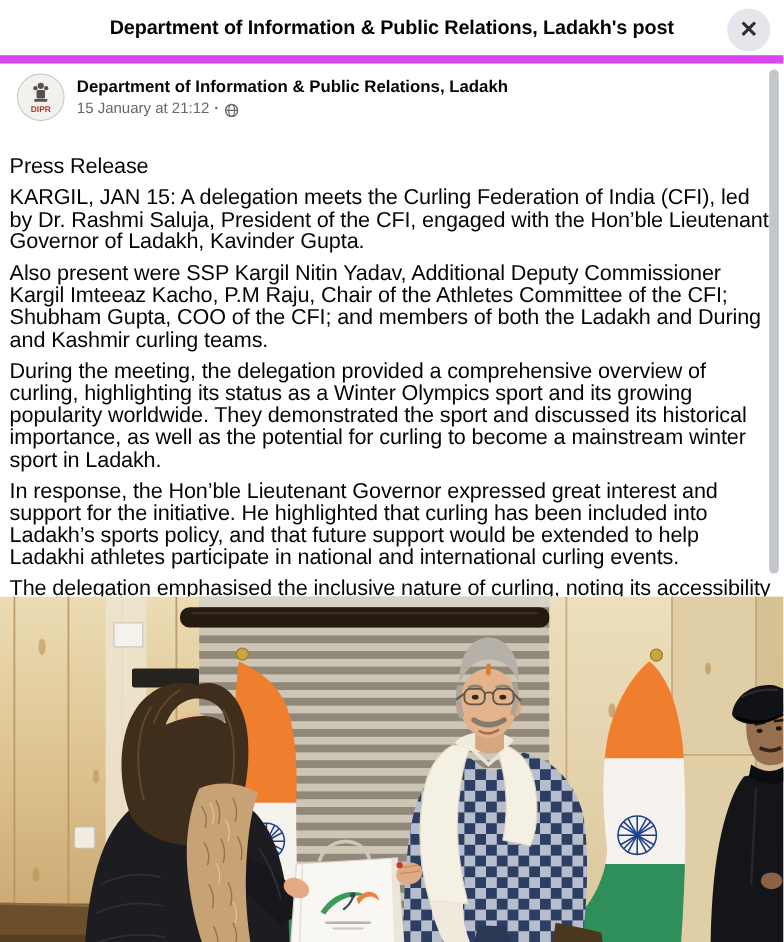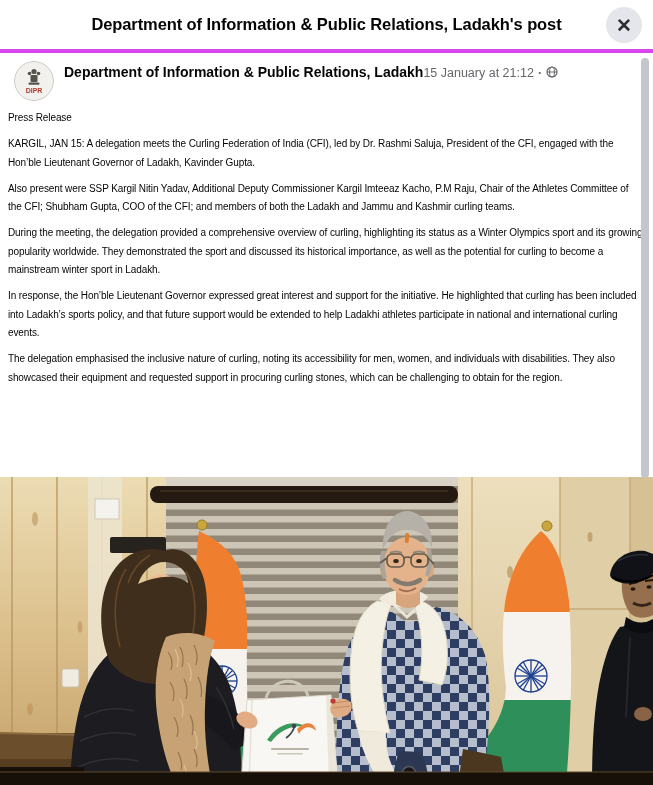--- a/index.html
+++ b/index.html
@@ -3,52 +3,52 @@
 <meta charset="utf-8">
 <style>
   html,body{margin:0;padding:0;}
   body{
     width:653px;height:785px;overflow:hidden;position:relative;
     background:#ffffff;color:#050505;
     font-family:"Liberation Sans",sans-serif;
   }
   
   .dlg-header{
-    box-sizing:border-box;height:53px;border-bottom:4px solid #d946ef;
+    box-sizing:border-box;height:53px;border-bottom:7px solid #d946ef;
     display:flex;align-items:center;justify-content:center;position:relative;
   }
   .dlg-title{
     margin:0;font-size:16.5px;line-height:19px;font-weight:700;
     text-align:center;max-width:525px;letter-spacing:-0.1px;
   }
   .close-btn{
     position:absolute;right:11px;top:7px;width:36px;height:36px;border-radius:50%;
     background:#e4e6eb;border:none;cursor:pointer;
     display:flex;align-items:center;justify-content:center;
     font-size:19px;font-weight:700;color:#2c2e33;line-height:1;
     font-family:"Liberation Sans",sans-serif;
   }
   
   .post-header{
     box-sizing:border-box;height:52px;padding:8px 16px 0 14px;
     display:flex;gap:10px;align-items:flex-start;
   }
   .avatar{width:40px;height:40px;border-radius:50%;flex:0 0 40px;cursor:pointer;}
-  .ph-text{display:flex;flex-direction:row;padding-top:3px;}
+  .ph-text{display:flex;flex-direction:column;padding-top:3px;}
   .author{font-size:14px;font-weight:700;line-height:17px;color:#050505;cursor:pointer;}
   .meta{
-    font-size:12.5px;color:#65676b;display:flex;align-items:flex-start;gap:4px;
+    font-size:12.5px;color:#65676b;display:flex;align-items:flex-end;gap:4px;
     margin-top:2px;line-height:15px;
   }
   .meta .sep{font-weight:700;}
   
   .post-body{
     box-sizing:border-box;height:372px;overflow:hidden;
     padding:4px 10px 0 8px;
-    font-size:10px;line-height:18.5px;letter-spacing:-0.1px;color:#050505;
+    font-size:18px;line-height:18.5px;letter-spacing:-0.1px;color:#050505;margin-top:20px;
   }
   .post-body p{margin:0 0 7.5px 0;}
   
   .post-photo{margin:0;width:653px;height:308px;display:block;cursor:pointer;}
   .post-photo svg{display:block;}
   
   .scroll-thumb{
     position:absolute;top:58px;right:4px;width:8px;height:420px;
     background:#c3c6cb;border-radius:4px;cursor:pointer;
   }
@@ -86,21 +86,21 @@
         <ellipse cx="6" cy="6" rx="2.4" ry="5" fill="none" stroke="#65676b" stroke-width="1"></ellipse>
         <line x1="1" y1="6" x2="11" y2="6" stroke="#65676b" stroke-width="1"></line>
       </svg>
     </span>
   </div>
 </div>
 
 <div class="post-body">
   <p>Press Release</p>
   <p>KARGIL, JAN  15: A delegation meets the Curling Federation of India (CFI), led by Dr. Rashmi Saluja, President of the CFI, engaged with the Hon’ble Lieutenant Governor of Ladakh, Kavinder Gupta.</p>
-  <p>Also present were SSP Kargil Nitin Yadav, Additional Deputy Commissioner Kargil Imteeaz Kacho, P.M Raju, Chair of the Athletes Committee of the CFI; Shubham Gupta, COO of the CFI; and members of both the Ladakh and Jammu and Kashmir curling teams.</p>
+  <p>Also present were SSP Kargil Nitin Yadav, Additional Deputy Commissioner Kargil Imteeaz Kacho, P.M Raju, Chair of the Athletes Committee of the CFI; Shubham Gupta, COO of the CFI; and members of both the Ladakh and During and Kashmir curling teams.</p>
   <p>During the meeting, the delegation provided a comprehensive overview of curling, highlighting its status as a Winter Olympics sport and its growing popularity worldwide. They demonstrated the sport and discussed its historical importance, as well as the potential for curling to become a mainstream winter sport in Ladakh.</p>
   <p>In response, the Hon’ble Lieutenant Governor expressed great interest and support for the initiative. He highlighted that curling has been included into Ladakh’s sports policy, and that future support would be extended to help Ladakhi athletes participate in national and international curling events.</p>
   <p>The delegation emphasised the inclusive nature of curling, noting its accessibility for men, women, and individuals with disabilities. They also showcased their equipment and requested support in procuring curling stones, which can be challenging to obtain for the region.</p>
 </div>
 
 <figure class="post-photo" aria-label="Woman in black jacket presenting a white gift bag to the Lieutenant Governor of Ladakh, who wears a plaid shirt and white ceremonial scarf, standing in front of two Indian flags against a wooden wall with a security guard at right">
 <svg width="653" height="308" viewBox="0 0 653 308" xmlns="http://www.w3.org/2000/svg">
   <defs>
     <linearGradient id="woodL" x1="0" y1="0" x2="0" y2="1">
       <stop offset="0" stop-color="#ecdcb4"></stop>

